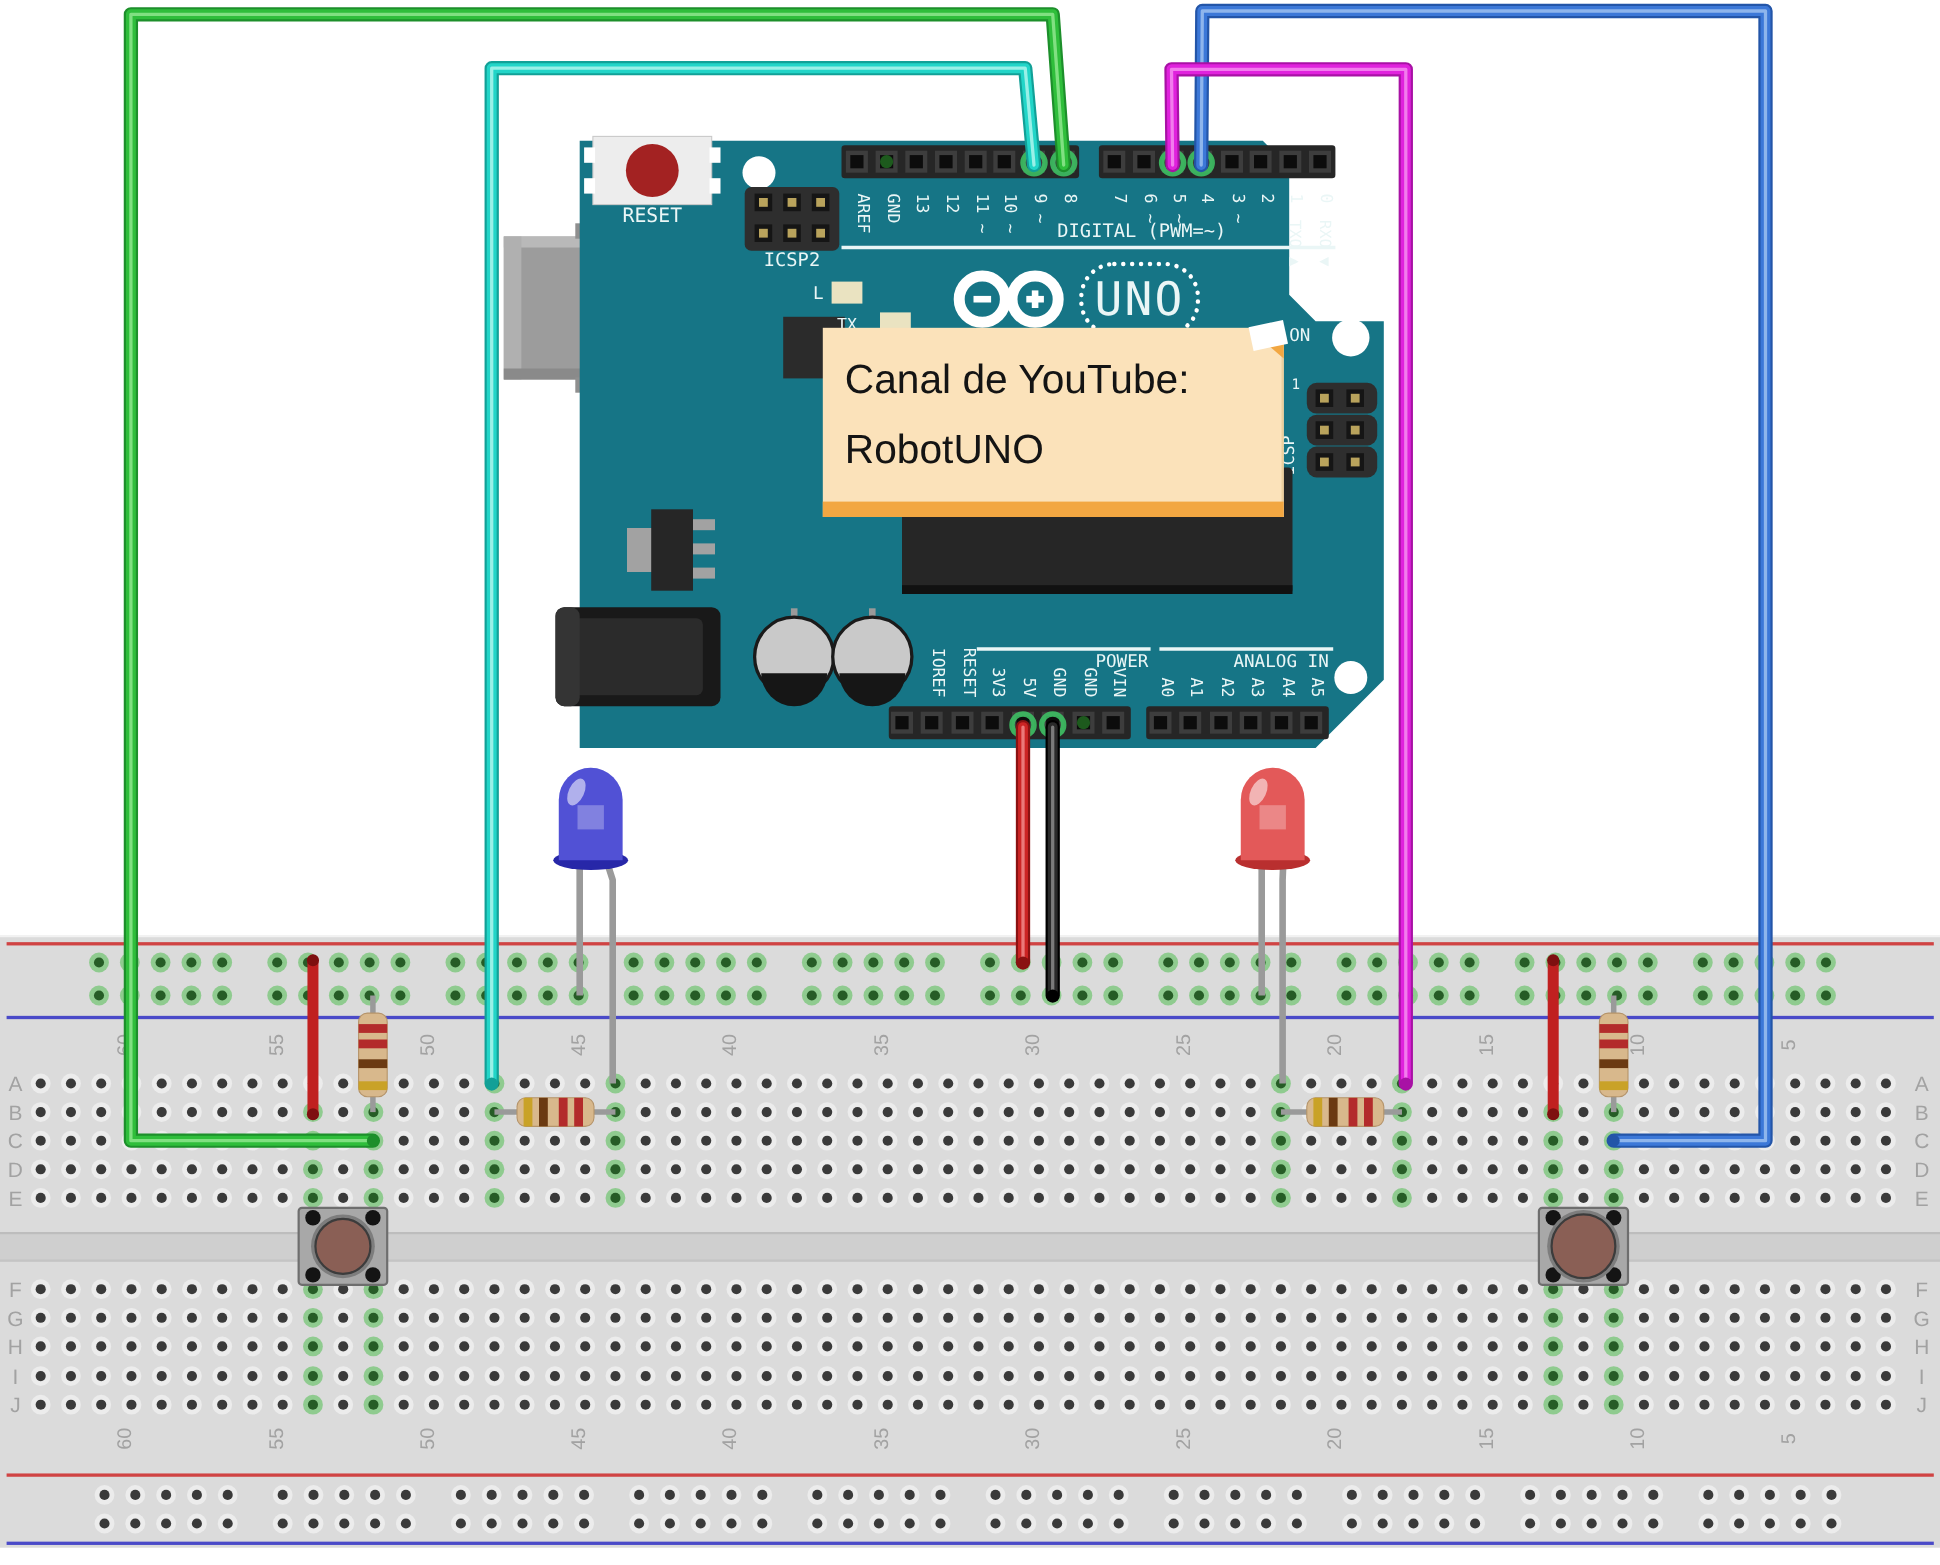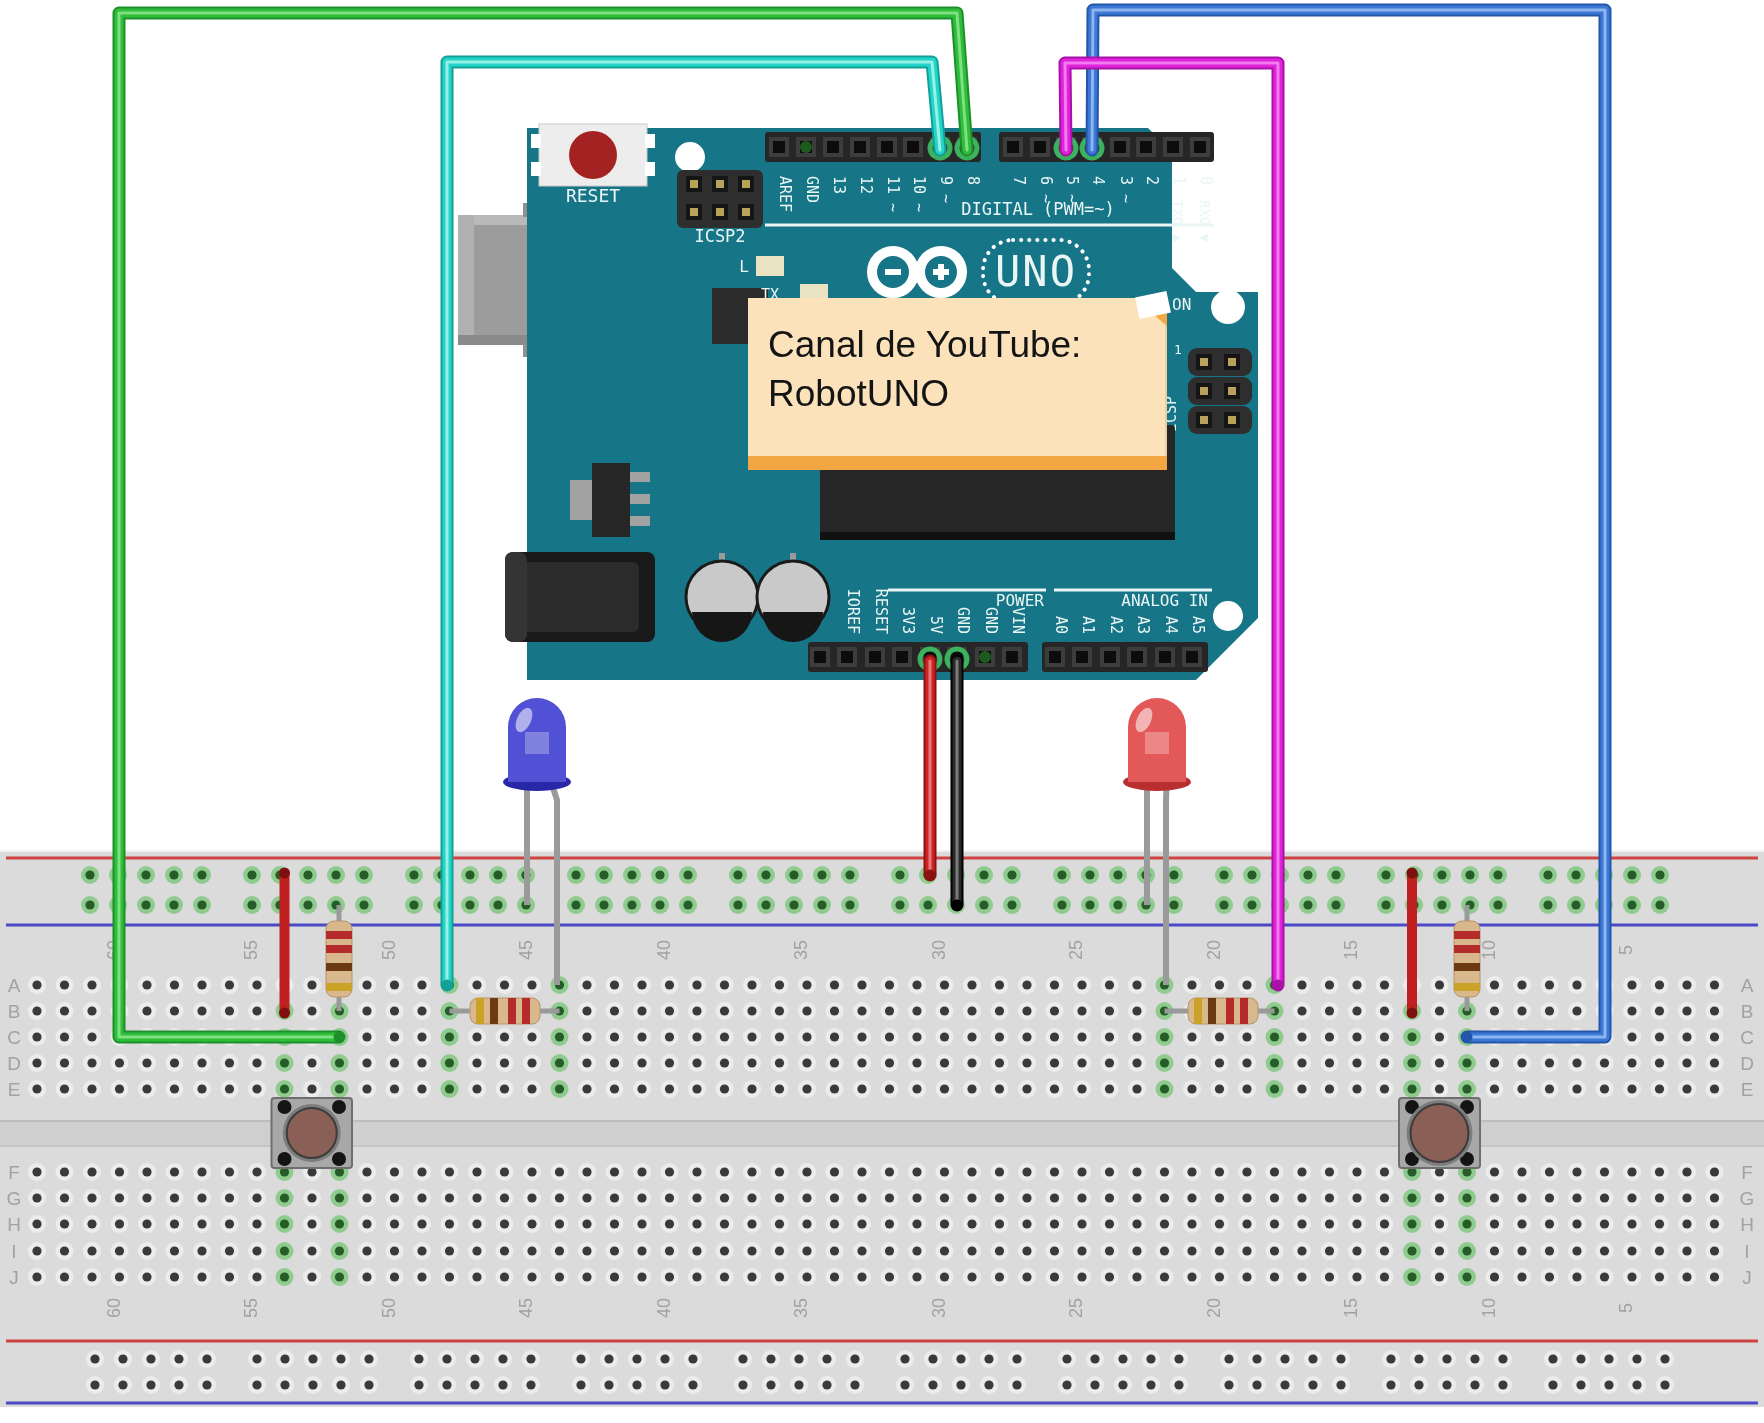--- a/index.html
+++ b/index.html
@@ -4,21 +4,21 @@
 <style>
   html,body{margin:0;padding:0;background:#fff;}
   #stage{position:relative;width:1764px;height:1423px;background:#ffffff;overflow:hidden;
          font-family:"Liberation Sans",sans-serif;}
   #scene{position:absolute;left:0;top:0;}
   
   #note{position:absolute;left:748px;top:298px;width:419px;height:172px;
         background:#fbe2ba;box-shadow:inset -2px 0 0 #eccf9e;}
   #note .line{position:absolute;left:20px;color:#141414;font-size:37px;line-height:1;white-space:nowrap;}
   #note .l1{top:28px;}
-  #note .l2{top:77px;}
+  #note .l2{top:92px;}
   #note .bar{position:absolute;left:0;bottom:0;width:100%;height:14px;background:#f2a742;}
   #note .fold-o{position:absolute;right:0;top:4px;width:0;height:0;
         border-top:24px solid #f2a742;border-left:28px solid transparent;}
   #note .fold-w{position:absolute;right:-2px;top:-4px;width:32px;height:22px;background:#ffffff;
         transform:rotate(-12deg);}
 </style>
 </head>
 <body>
 
 <div id="stage">

